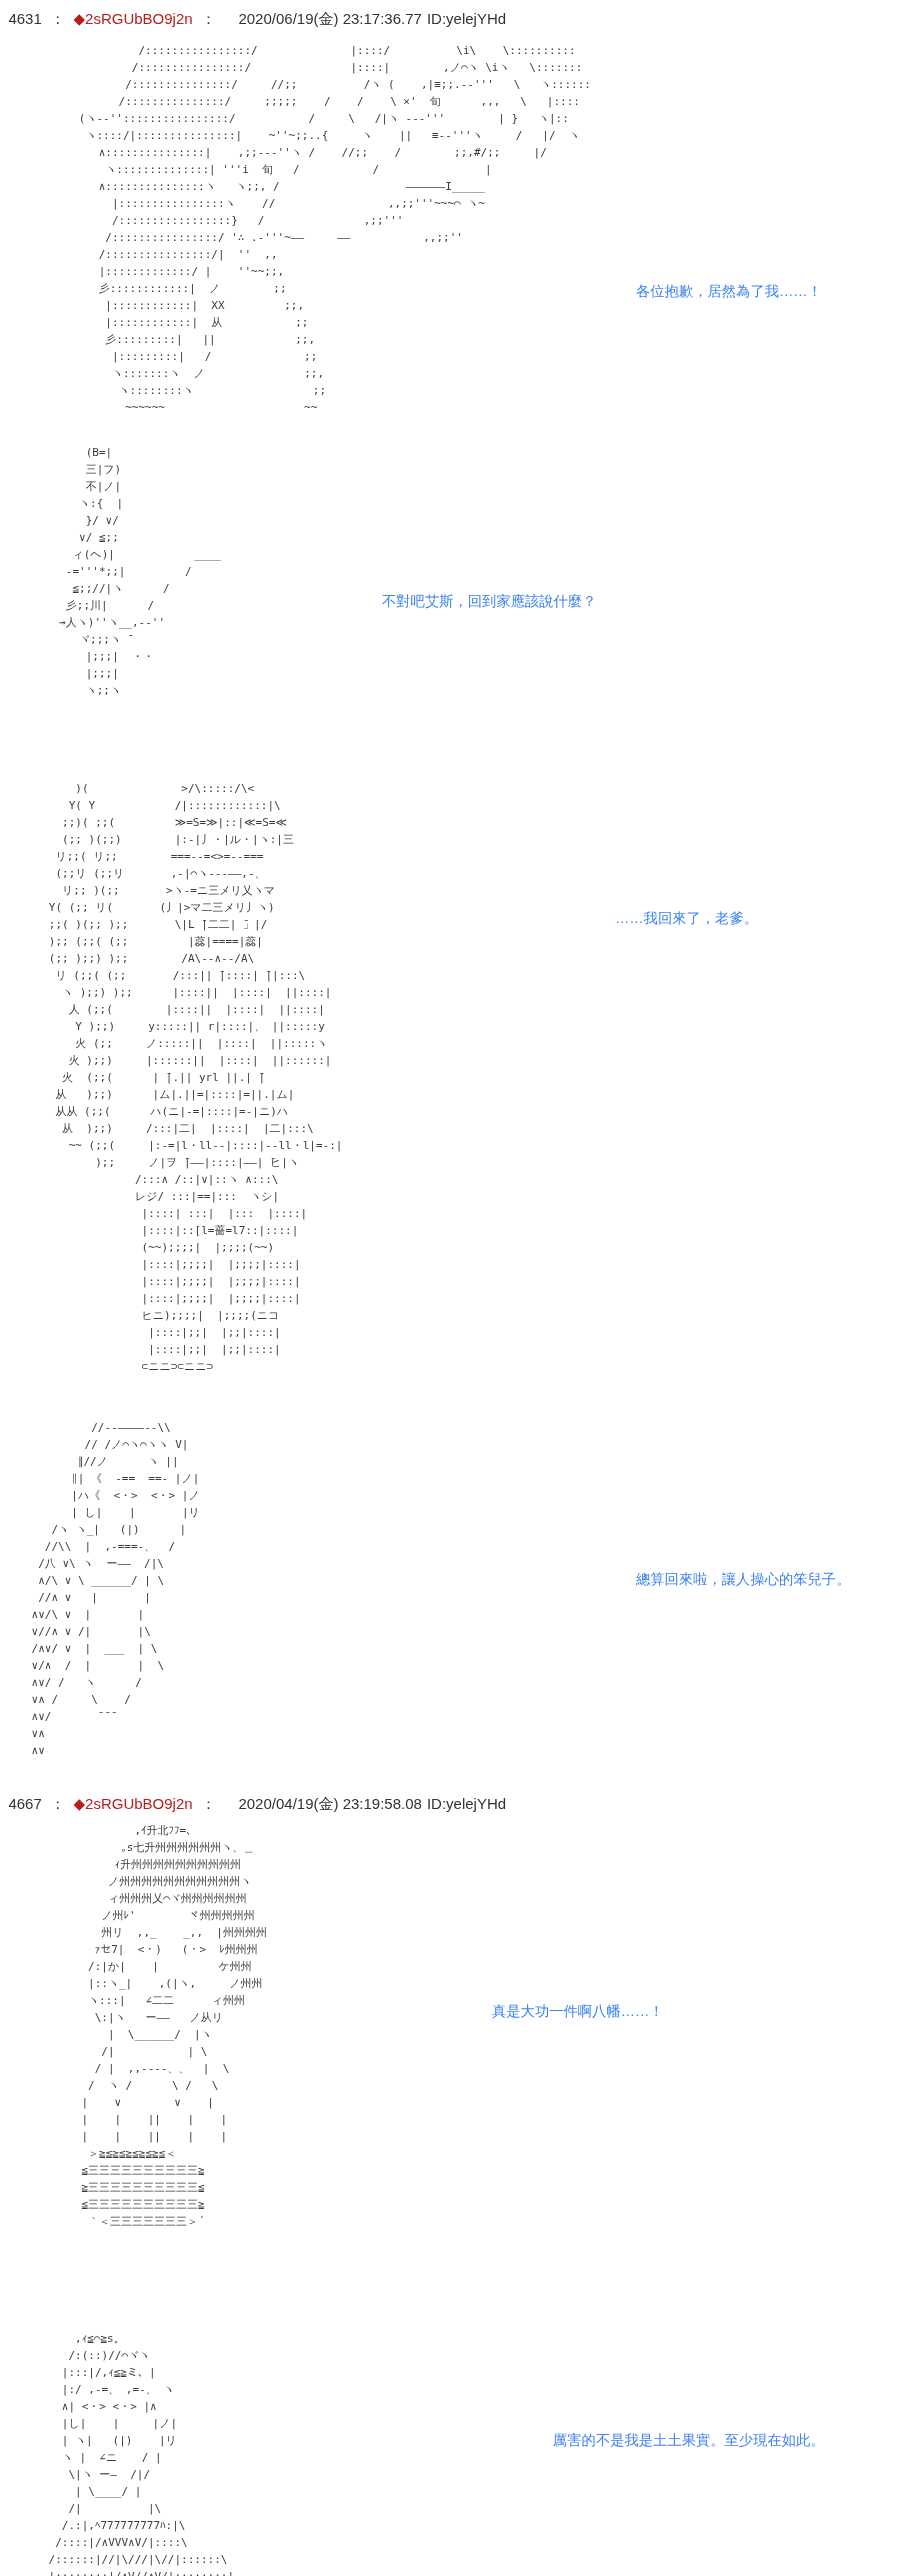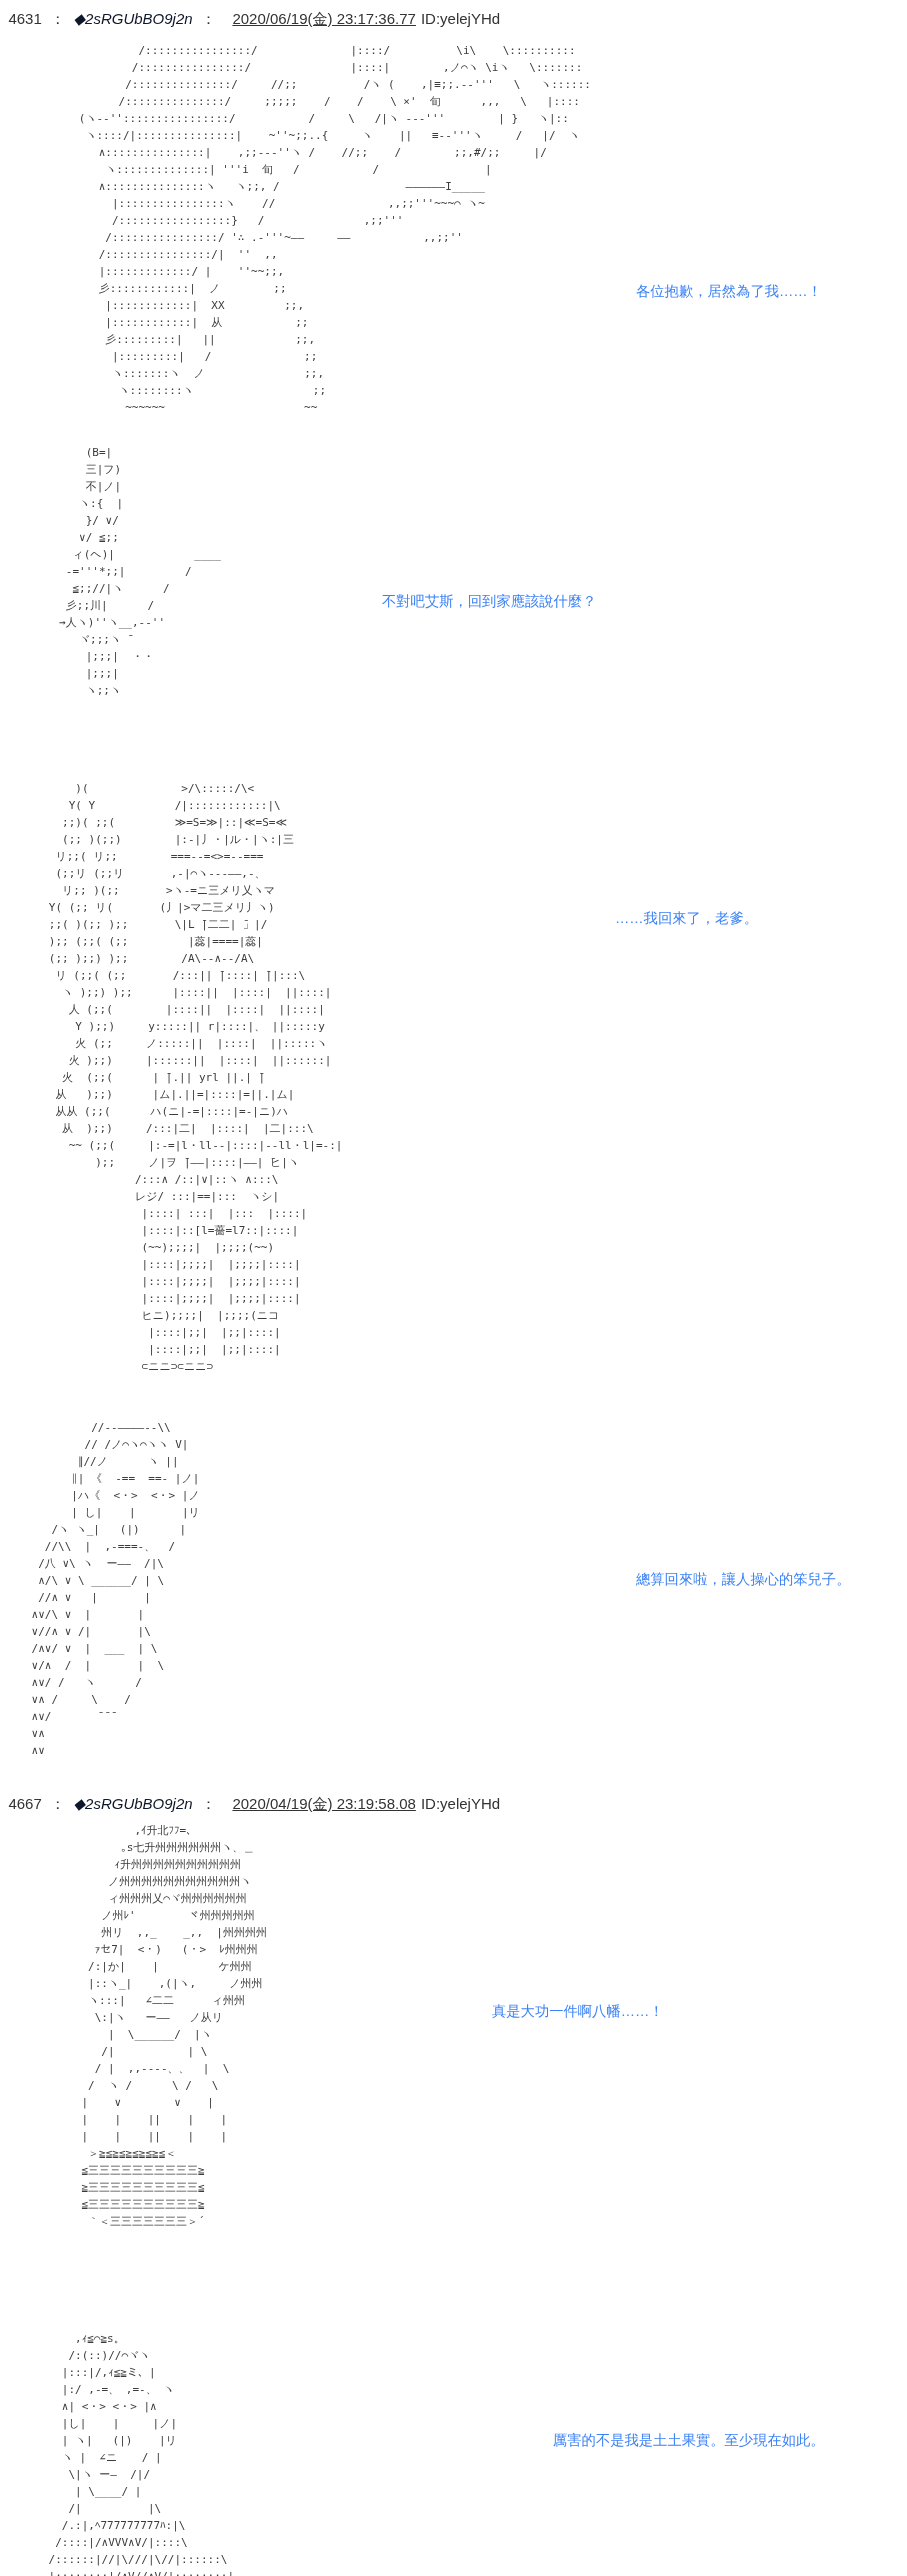--- a/index.html
+++ b/index.html
@@ -1,21 +1,21 @@
 <!DOCTYPE html>
 <html style="font-size:13.4px"><head>
 <meta charset="utf-8">
 <style>
   html,body{margin:0;padding:0;background:#ffffff;}
   .page{position:relative;width:908px;height:2576px;background:#ffffff;overflow:hidden;
         font-family:"Liberation Sans",sans-serif;}
   .post-header{position:absolute;white-space:nowrap;font-size:15px;color:#333333;}
   .post-header .sep{margin:0 8.4px;color:#333333;}
-  .trip{color:#0f172a;font-style:italic;}
-  .datetime{margin-left:8px;text-decoration:underline;}
+  .trip{color:#b91c1c;}
+  .datetime{margin-left:14px;}
   .uid{margin-left:5px;}
   .aa{position:absolute;margin:0;font-family:"DejaVu Sans Mono",monospace;
       font-size:11px;line-height:17px;color:#3c3c3c;white-space:pre;}
   .dialogue{position:absolute;white-space:nowrap;font-size:14.3px;color:#3b82f6;}
   .h1{left:8.4px;top:10px;}
   .h2{left:8.4px;top:1795px;}
   .aa1{left:59px;top:42px;}
   .aa2{left:46px;top:444px;}
   .aa3{left:29px;top:780px;}
   .aa4{left:25px;top:1419px;}

